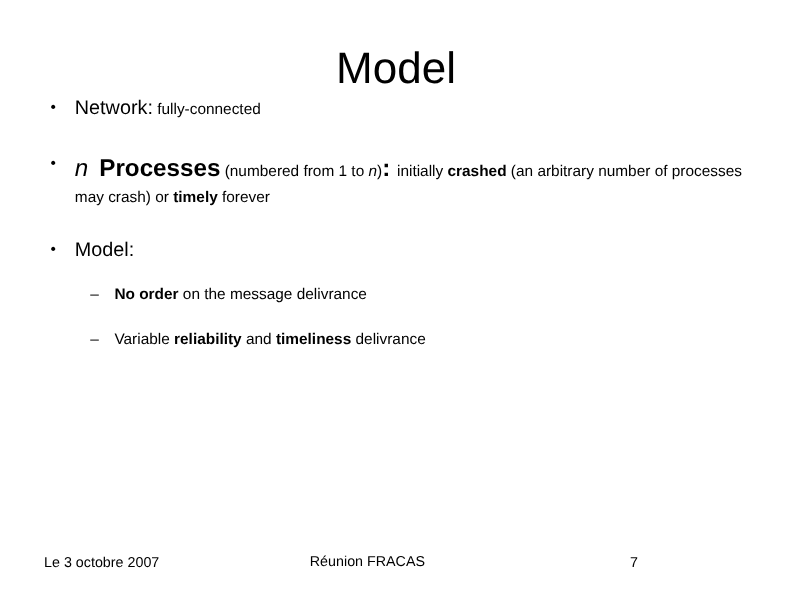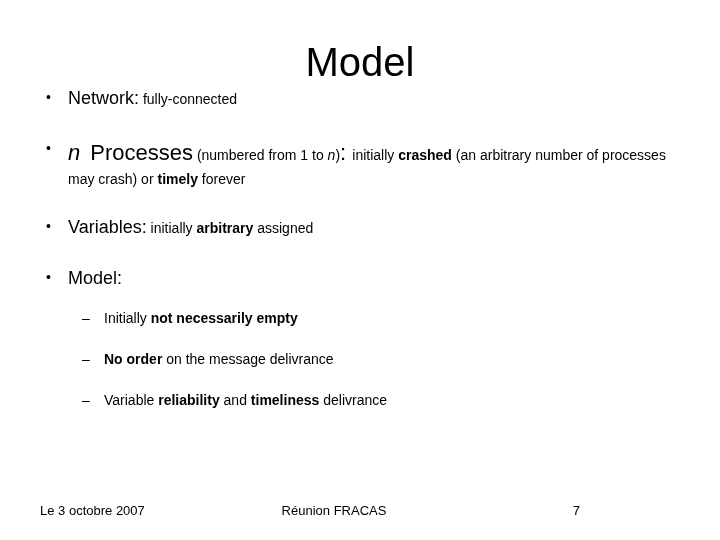--- a/index.html
+++ b/index.html
@@ -3,21 +3,21 @@
 <meta charset="utf-8">
 <style>
   * { margin: 0; padding: 0; box-sizing: border-box; }
   html, body { width: 720px; height: 540px; background: #fff; font-family: Arial, Helvetica, sans-serif; color: #000; }
   .slide { width: 720px; height: 540px; position: relative; padding: 40px 40px 0 40px; }
   .title { font-size: 40px; text-align: center; margin-top: 0; font-weight: 400; }
   ul.top { list-style: none; padding-left: 28px; }
   ul.top > li { position: relative; margin-bottom: 24px; font-size: 14px; line-height: 1.5; }
   ul.top > li::before { content: "•"; position: absolute; left: -22px; top: 2px; font-size: 14px; }
   .lead-weak { font-size: 18px; font-weight: 400; }
-  .lead-strong { font-size: 22px; font-weight: 400; }
+  .lead-strong { font-size: 22px; font-weight: 700; }
   .lead-italic { font-size: 22px; font-style: italic; font-weight: 400; }
   .small-italic { font-style: italic; }
   .bold { font-weight: 700; margin-top: 44px; }
   ul.sub { list-style: none; padding-left: 36px; margin-top: 16px; }
   ul.sub > li { position: relative; font-size: 14px; margin-bottom: 20px; }
   ul.sub > li::before { content: "–"; position: absolute; left: -22px; top: 0; font-size: 14px; }
   .footer { position: absolute; bottom: 22px; left: 0; width: 620px; padding: 0 40px; display: flex; justify-content: space-between; font-size: 13px; }
   .footer .center { position: absolute; left: 50%; transform: translateX(-50%); margin-left: 24px; }
 </style>
 </head>
@@ -32,31 +32,24 @@
       <span class="lead-weak">Network:</span>
       <span>fully-connected</span>
     </li>
 
     <li>
       <span class="lead-italic">n</span>
       <span class="lead-strong">&nbsp;</span><span class="lead-strong">Processes</span>
       <span>(numbered from 1 to </span><span class="small-italic">n</span><span>)</span><span class="lead-strong">: </span><span>initially </span><span class="bold">crashed</span><span> (an arbitrary number of processes may crash) or </span><span class="bold">timely</span><span> forever</span>
     </li>
 
-    <li>
-      <span class="lead-weak">Variables:</span>
-      <span>initially </span><span class="bold">arbitrary</span><span> assigned</span>
-    </li>
 
     <li>
       <span class="lead-weak">Model:</span>
       <ul class="sub">
-        <li>
-          <span>Initially </span><span class="bold">not necessarily empty</span><span></span>
-        </li>
         <li>
           <span></span><span class="bold">No order</span><span> on the message delivrance</span>
         </li>
         <li>
           <span>Variable </span><span class="bold">reliability</span><span> and </span><span class="bold">timeliness</span><span> delivrance</span>
         </li>
       </ul>
     </li>
 
   </ul>

